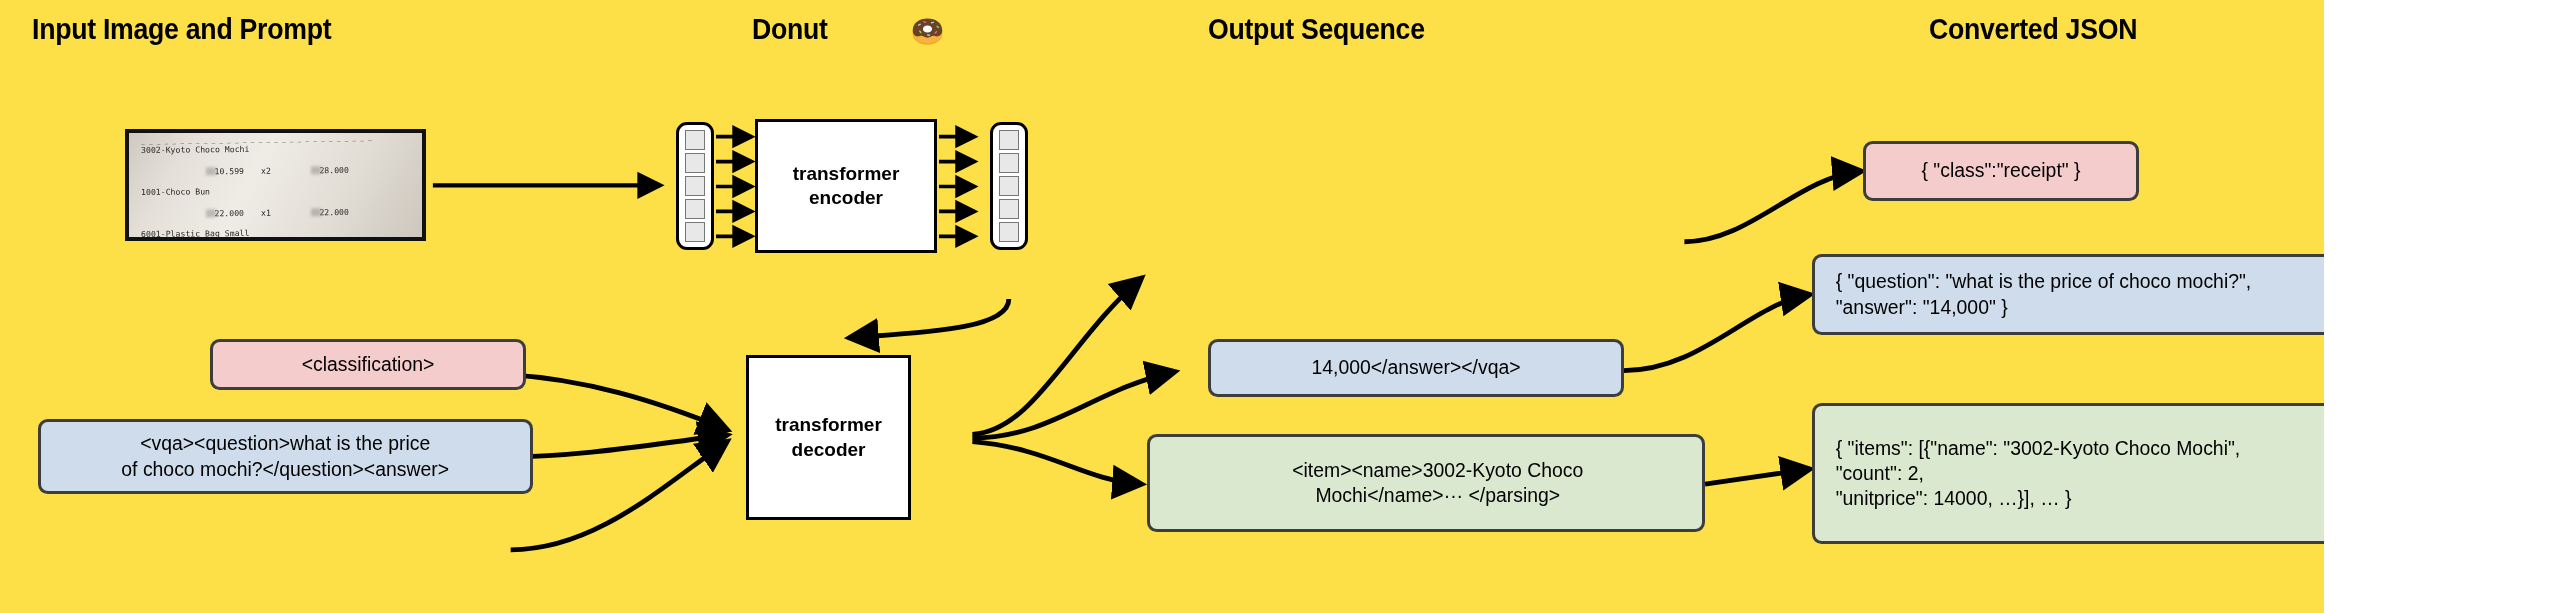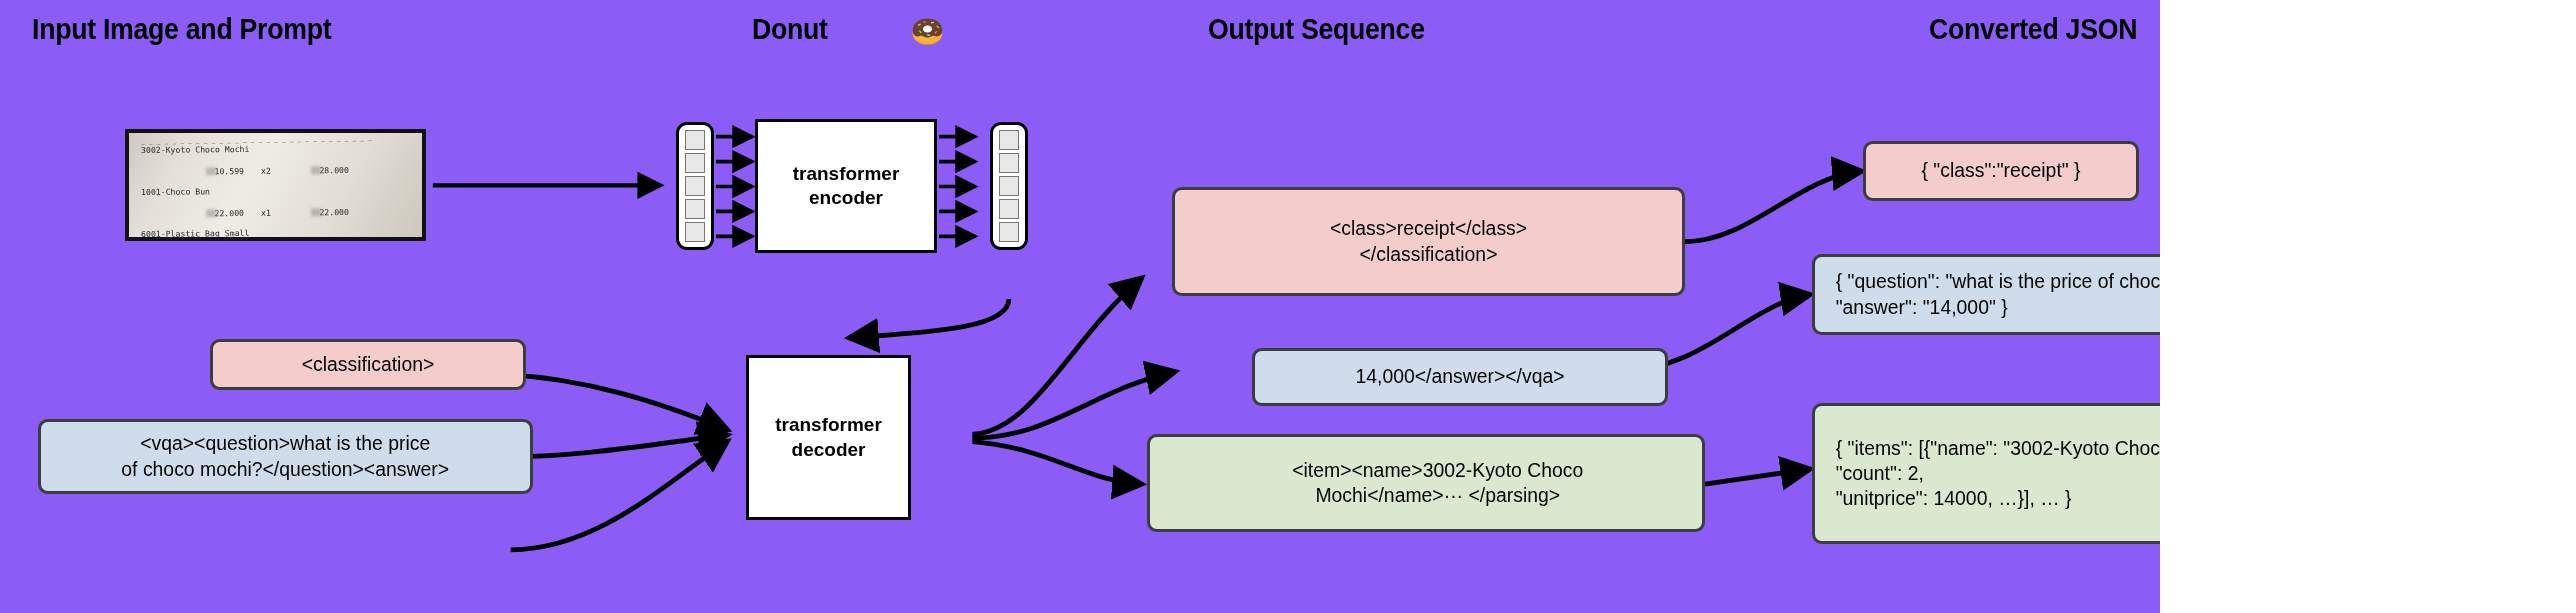--- a/index.html
+++ b/index.html
@@ -5,23 +5,23 @@
   html, body {
     margin: 0;
     padding: 0;
     background: #ffffff;
   }
   body {
     font-family: "Liberation Sans", sans-serif;
   }
   #stage {
     position: relative;
-    width: 2160px;
+    width: 2324px;
     height: 613px;
-    background: #8b5cf6;
+    background: #fde047;
     overflow: hidden;
   }
   #svg-layer {
     position: absolute;
     left: 0; top: 0;
     width: 2576px;
     height: 613px;
     pointer-events: none;
   }
 
@@ -278,24 +278,22 @@
     <span style="white-space:pre-line;">transformer
 decoder</span>
   </div>
 
   <div class="tbox pinkbox" style="left:185px; top:339px; width:316px; height:51px;margin-left:25px;">&lt;classification&gt;</div>
 
   <div class="tbox bluebox" style="left:9.7px; top:419px; width:495px; height:75px;margin-left:28px;">&lt;vqa&gt;&lt;question&gt;what is the price
 of choco mochi?&lt;/question&gt;&lt;answer&gt;</div>
 
 
-  <div class="tbox pinkbox" style="left:1172px; top:187px; width:513px; height:109px;">&lt;class&gt;receipt&lt;/class&gt;
-&lt;/classification&gt;</div>
-
-  <div class="tbox bluebox" style="left:1208px; top:348px; width:416px; height:58px;margin-left:44px;">14,000&lt;/answer&gt;&lt;/vqa&gt;</div>
+
+  <div class="tbox bluebox" style="left:1208px; top:339px; width:416px; height:58px;">14,000&lt;/answer&gt;&lt;/vqa&gt;</div>
 
   <div class="tbox greenbox" style="left:1147px; top:434px; width:558px; height:98px;padding-left:32px;">&lt;item&gt;&lt;name&gt;3002-Kyoto Choco
 Mochi&lt;/name&gt;··· &lt;/parsing&gt;</div>
 
   <div class="tbox pinkbox" style="left:1863px; top:141px; width:276px; height:60px;">{ "class":"receipt" }</div>
 
   <div class="tbox bluebox left-align" style="left:1812px; top:254px; width:755px; height:81px; padding-left:20.7px;">{ "question": "what is the price of choco mochi?",
    "answer": "14,000" }</div>
 
   <div class="tbox greenbox left-align" style="left:1812px; top:403px; width:755px; height:141px; padding-left:20.7px;">{ "items": [{"name": "3002-Kyoto Choco Mochi",

